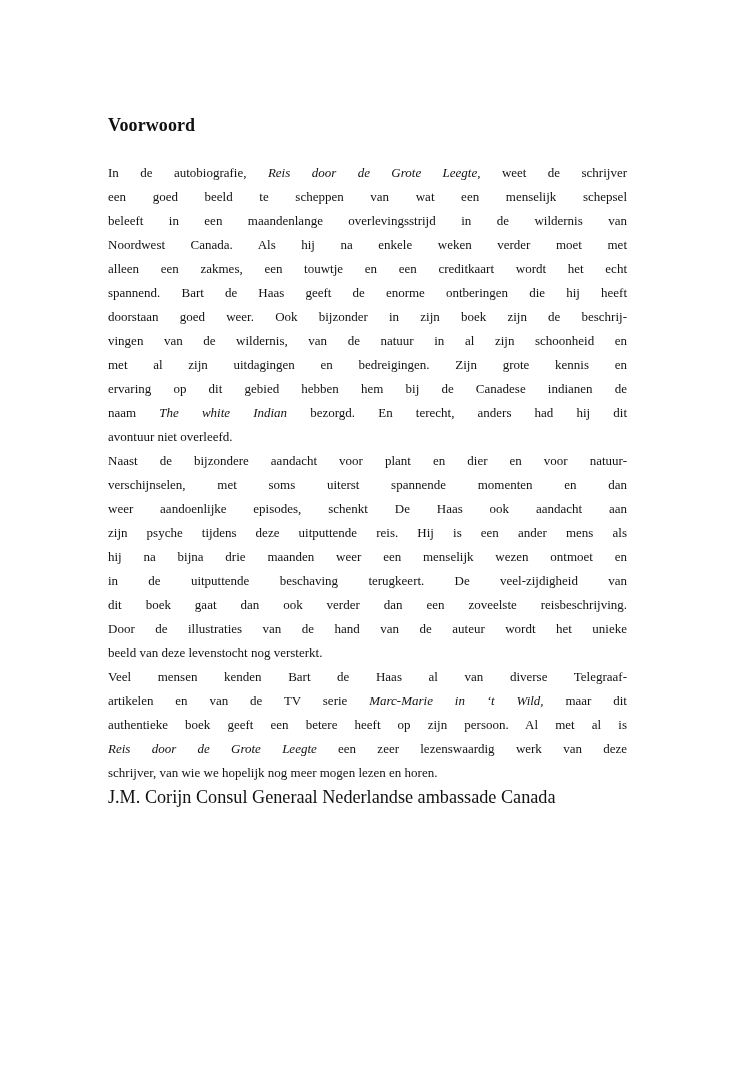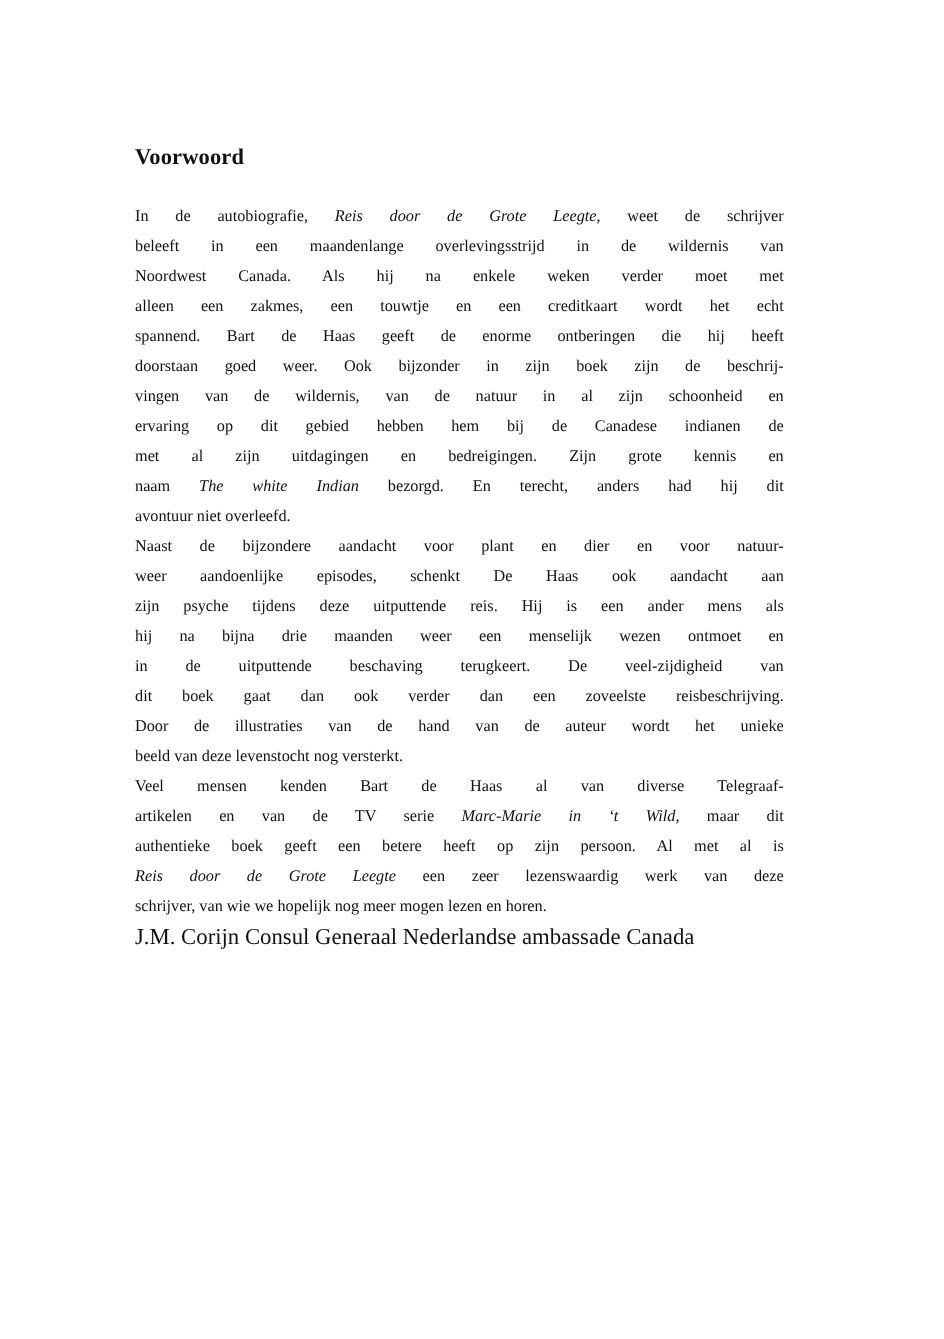--- a/index.html
+++ b/index.html
@@ -55,33 +55,35 @@
     }
   </style>
 </head>
 <body>
 
 <div class="page">
   <h1 class="heading">Voorwoord</h1>
   <div class="body-text" id="body-text">
       <p class="para">
         <span class="line"><span>In de autobiografie, </span><em>Reis door de Grote Leegte</em><span>, weet de schrijver</span></span>
+        <span class="line"><span>een goed beeld te scheppen van wat een menselijk schepsel</span></span>
         <span class="line"><span>beleeft in een maandenlange overlevingsstrijd in de wildernis van</span></span>
         <span class="line"><span>Noordwest Canada. Als hij na enkele weken verder moet met</span></span>
         <span class="line"><span>alleen een zakmes, een touwtje en een creditkaart wordt het echt</span></span>
         <span class="line"><span>spannend. Bart de Haas geeft de enorme ontberingen die hij heeft</span></span>
         <span class="line"><span>doorstaan goed weer. Ook bijzonder in zijn boek zijn de beschrij-</span></span>
         <span class="line"><span>vingen van de wildernis, van de natuur in al zijn schoonheid en</span></span>
+        <span class="line"><span>met al zijn uitdagingen en bedreigingen. Zijn grote kennis en</span></span>
         <span class="line"><span>ervaring op dit gebied hebben hem bij de Canadese indianen de</span></span>
-        <span class="line"><span>met al zijn uitdagingen en bedreigingen. Zijn grote kennis en</span></span>
         <span class="line"><span>naam </span><em>The white Indian</em><span> bezorgd. En terecht, anders had hij dit</span></span>
         <span class="line last"><span>avontuur niet overleefd.</span></span>
       </p>
       <p class="para">
         <span class="line"><span>Naast de bijzondere aandacht voor plant en dier en voor natuur-</span></span>
+        <span class="line"><span>verschijnselen, met soms uiterst spannende momenten en dan</span></span>
         <span class="line"><span>weer aandoenlijke episodes, schenkt De Haas ook aandacht aan</span></span>
         <span class="line"><span>zijn psyche tijdens deze uitputtende reis. Hij is een ander mens als</span></span>
         <span class="line"><span>hij na bijna drie maanden weer een menselijk wezen ontmoet en</span></span>
         <span class="line"><span>in de uitputtende beschaving terugkeert. De veel-zijdigheid van</span></span>
         <span class="line"><span>dit boek gaat dan ook verder dan een zoveelste reisbeschrijving.</span></span>
         <span class="line"><span>Door de illustraties van de hand van de auteur wordt het unieke</span></span>
         <span class="line last"><span>beeld van deze levenstocht nog versterkt.</span></span>
       </p>
       <p class="para">
         <span class="line"><span>Veel mensen kenden Bart de Haas al van diverse Telegraaf-</span></span>

